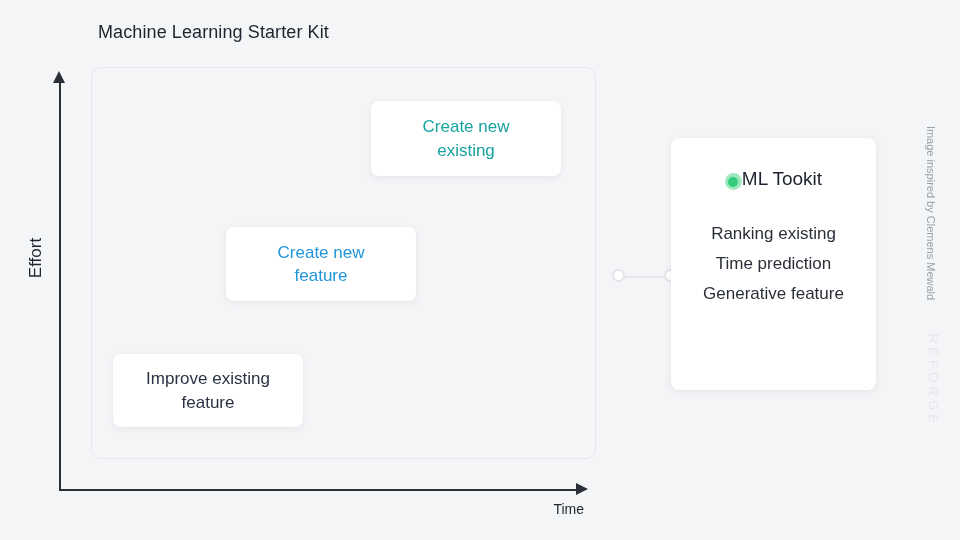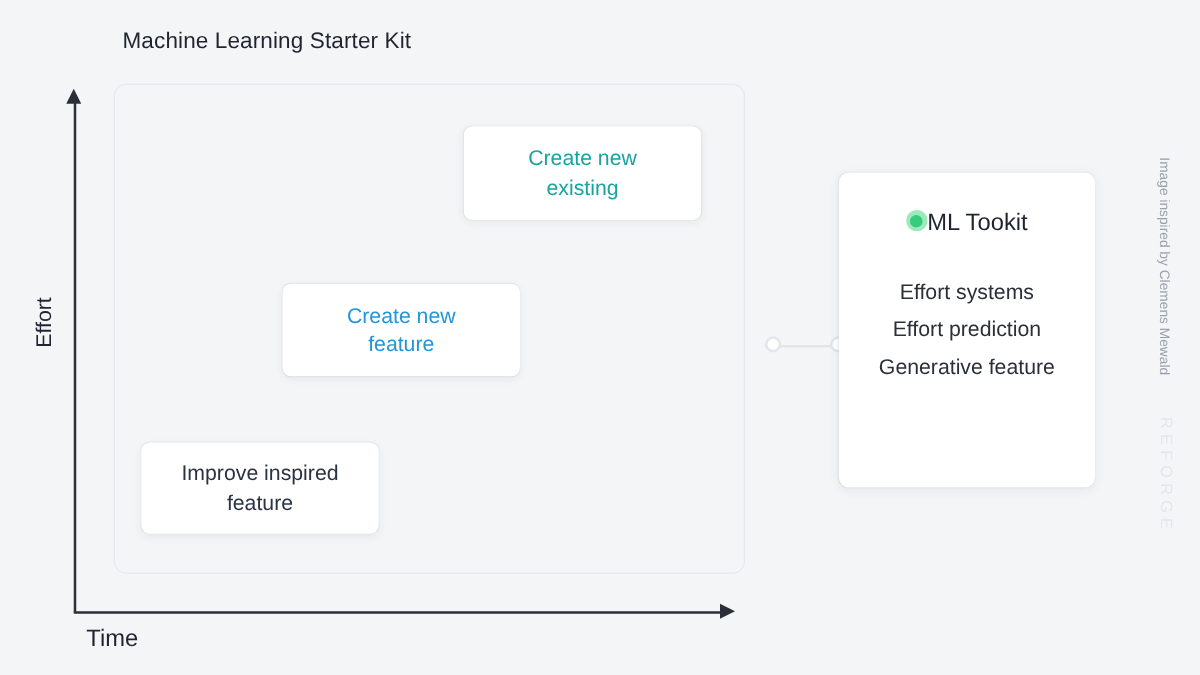--- a/index.html
+++ b/index.html
@@ -75,25 +75,25 @@
     top: 248px;
     width: 80px;
     text-align: center;
     transform: rotate(-90deg);
     transform-origin: center center;
     font-size: 17px;
     color: #1f2430;
   }
   .axis-label-x {
     position: absolute;
-    left: 69px;
+    left: 56px;
     top: 501px;
     width: 528px;
-    text-align: left;
-    font-size: 19px;
+    text-align: right;
+    font-size: 14px;
     color: #1f2430;
   }
 
   
   .plot-frame {
     position: absolute;
     left: 91px;
     top: 67px;
     width: 505px;
     height: 392px;
@@ -151,21 +151,21 @@
     top: 138px;
     width: 205px;
     height: 252px;
     background: #ffffff;
     border-radius: 8px;
     box-shadow: 0 2px 9px rgba(30, 40, 60, 0.07),
                 0 0 1px rgba(30, 40, 60, 0.10);
   }
   .toolkit-header {
     display: flex;
-    align-items: flex-start;
+    align-items: flex-end;
     justify-content: center;
     gap: 0;
     margin-top: 30px;
   }
   .toolkit-dot-outer {
     width: 17px;
     height: 17px;
     border-radius: 50%;
     background: #9fe8bd;
     display: flex;
@@ -249,39 +249,39 @@
 
   <div class="opt-card" id="card-feature" style="color: rgb(33, 150, 218);">
     <div>
       <span>Create new</span>
       <span>feature</span>
     </div>
   </div>
 
   <div class="opt-card" id="card-improve" style="color: rgb(43, 50, 68);">
     <div>
-      <span>Improve inspired</span>
+      <span>Improve existing</span>
       <span>feature</span>
     </div>
   </div>
 
   <div class="connector-line"></div>
   <div class="connector-dot" id="connector-dot-left"></div>
   <div class="connector-dot" id="connector-dot-right"></div>
 
   <div class="toolkit-card">
     <div class="toolkit-header">
       <span class="toolkit-dot-outer" style="background: rgb(159, 232, 189);">
         <span class="toolkit-dot-inner" style="background: rgb(53, 204, 123);"></span>
       </span>
       <span class="toolkit-title">ML Tookit</span>
     </div>
     <ul class="toolkit-list">
-      <li>Effort systems</li>
-      <li>Effort prediction</li>
+      <li>Ranking existing</li>
+      <li>Time prediction</li>
       <li>Generative feature</li>
     </ul>
   </div>
 
   <div class="credit-text">Image inspired by Clemens Mewald</div>
   <div class="reforge-mark">REFORGE</div>
 
 </div>
 
 </body></html>

